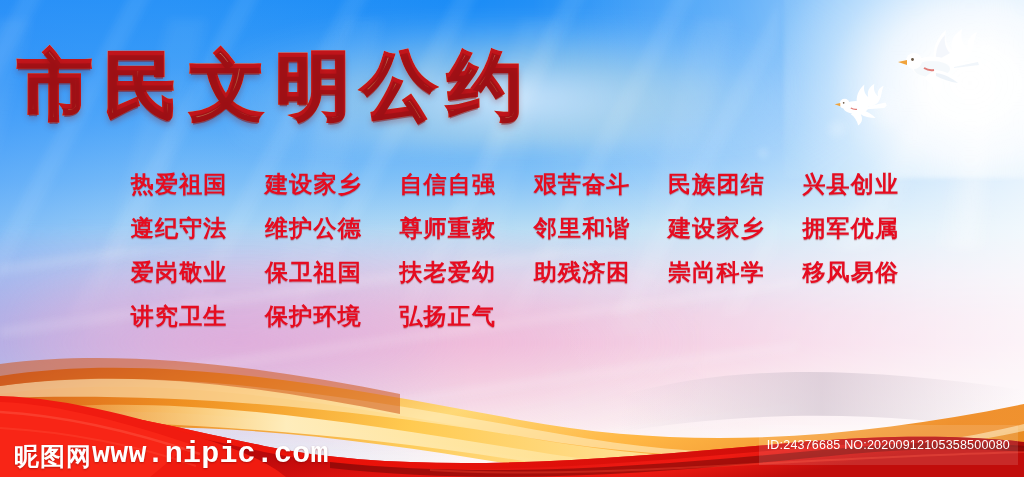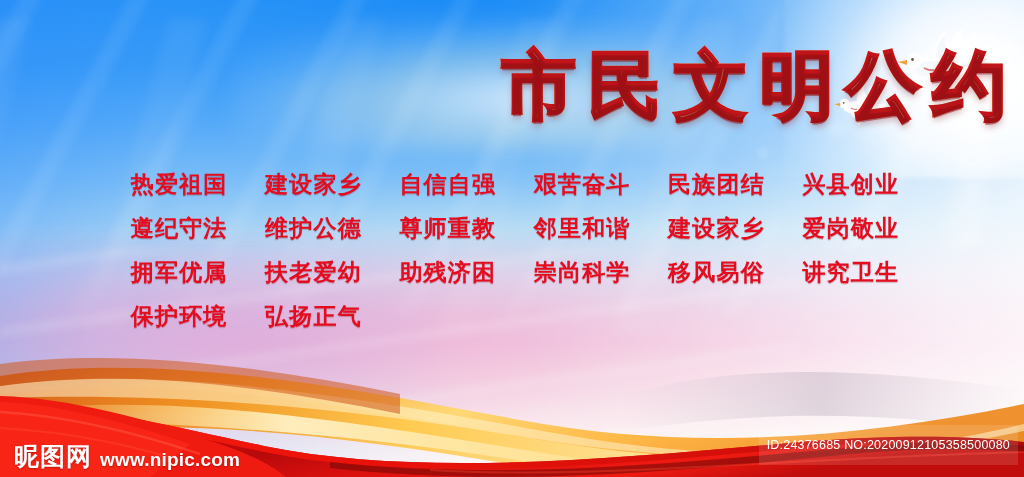--- a/index.html
+++ b/index.html
@@ -169,21 +169,21 @@
   
   .dove { position: absolute; }
   .dove svg { display: block; overflow: visible; }
 
   
   .title-wrap {
     position: absolute;
     left: 0;
     top: 44px;
     width: 1024px;
-    text-align: right;
+    text-align: left;
   }
   .title-glow {
     position: absolute;
     left: 50%;
     top: 50%;
     transform: translate(-50%,-50%);
     width: 560px;
     height: 130px;
     background: radial-gradient(ellipse at 50% 60%,
         rgba(255,255,255,0.72) 0%,
@@ -252,35 +252,34 @@
   }
   .waves svg { display: block; }
 
   
   .wm {
     position: absolute;
     left: 14px;
     bottom: 8px;
     display: flex;
     align-items: flex-end;
-    gap: 8px;
     z-index: 12;
   }
   .wm-logo {
     font-family: "DejaVu Sans", "Liberation Sans", sans-serif;
     font-size: 25px;
     font-weight: bold;
     color: #ffffff;
     letter-spacing: 1px;
     line-height: 1;
     text-shadow: 0 1px 2px rgba(110,0,0,0.45);
   }
   .wm-url {
-    font-family: Liberation Sans, sans-serif;
-    font-size: 19px;
+    font-family: Liberation Mono, monospace;
+    font-size: 30px;
     font-weight: bold;
     color: #ffffff;
     letter-spacing: 0.2px;
     line-height: 1;
     text-shadow: 0 1px 2px rgba(110,0,0,0.45);
   }
   .idbar {
     position: absolute;
     right: 6px;
     bottom: 12px;
@@ -372,22 +371,23 @@
     <div class="cell">艰苦奋斗</div>
     <div class="cell">民族团结</div>
     <div class="cell">兴县创业</div>
 
     <div class="cell">遵纪守法</div>
     <div class="cell">维护公德</div>
     <div class="cell">尊师重教</div>
     <div class="cell">邻里和谐</div>
 
     <div class="cell">建设家乡</div>
+    <div class="cell">拥军优属</div>
     <div class="cell">爱岗敬业</div>
-    <div class="cell">拥军优属</div>
+    <div class="cell">保卫祖国</div>
     <div class="cell">扶老爱幼</div>
     <div class="cell">助残济困</div>
 
     <div class="cell">崇尚科学</div>
     <div class="cell">移风易俗</div>
     <div class="cell">讲究卫生</div>
     <div class="cell">保护环境</div>
     <div class="cell">弘扬正气</div>
   </div>
 

